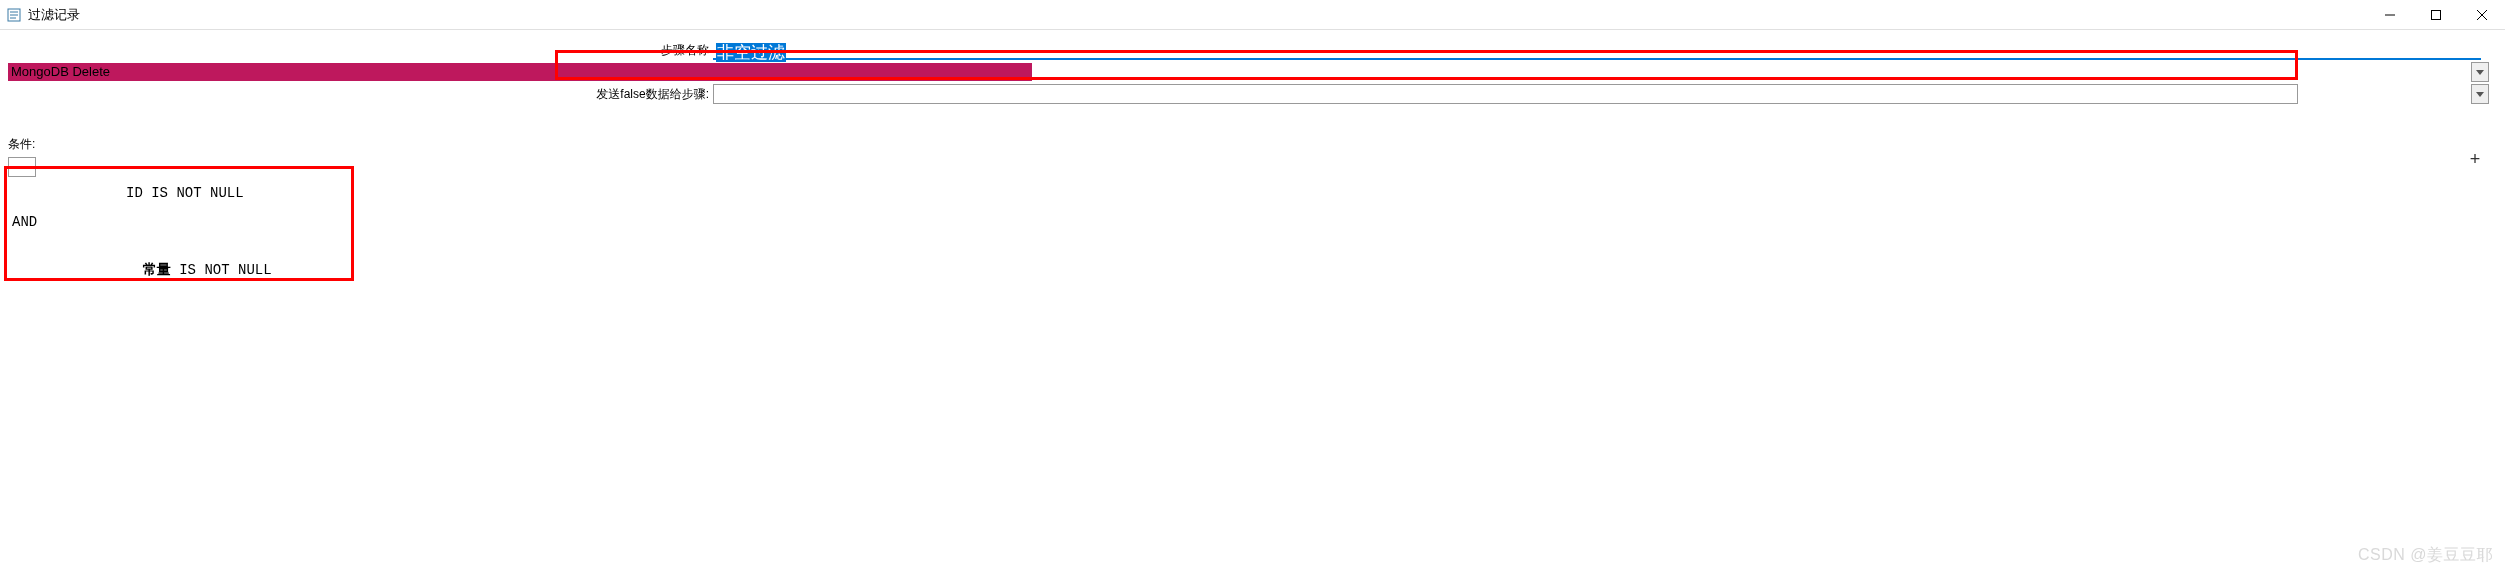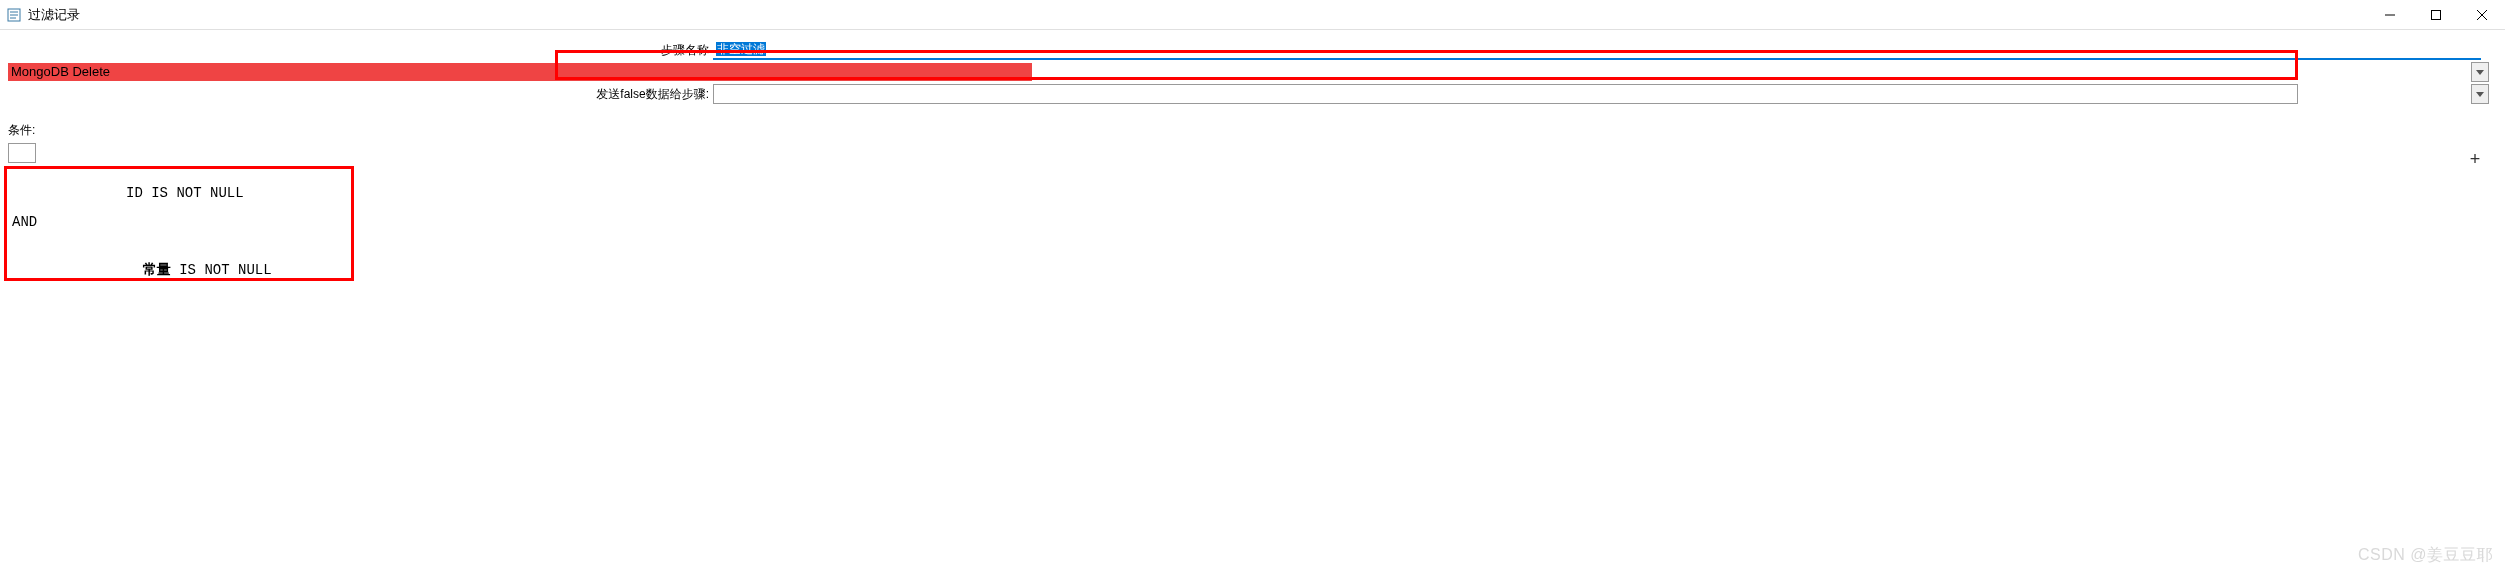--- a/index.html
+++ b/index.html
@@ -74,34 +74,34 @@
     .form-input-wrap {
       flex: none;
       display: flex;
       align-items: center;
     }
     .input-stepname {
       width: 1768px;
       height: 20px;
       border: 1px solid #999;
       padding: 1px 3px;
-      font-size: 12px;
+      font-size: 17px;
     }
     .input-stepname .selected-text {
       background: #0078d7;
       color: #fff;
       padding: 0 1px;
     }
     .input-true-step {
       width: 1024px;
       height: 18px;
       border: none;
       padding: 1px 3px;
       font-size: 13px;
-      background: #ef4444;
+      background: #be185d;
     }
     .input-false-step {
       width: 1585px;
       height: 20px;
       border: 1px solid #999;
       padding: 1px 3px;
       font-size: 12px;
       background: #fff;
     }
     .dropdown-btn {
@@ -119,21 +119,21 @@
       position: absolute;
       border: 3px solid #ff0000;
       left: 555px;
       top: 50px;
       width: 1743px;
       height: 30px;
       pointer-events: none;
       z-index: 5;
     }
     .conditions-section {
-      margin-top: 18px;
+      margin-top: 32px;
     }
     .conditions-label {
       font-size: 12px;
       color: #000;
       margin-left: 0;
       margin-bottom: 4px;
     }
     .small-box {
       width: 28px;
       height: 20px;

